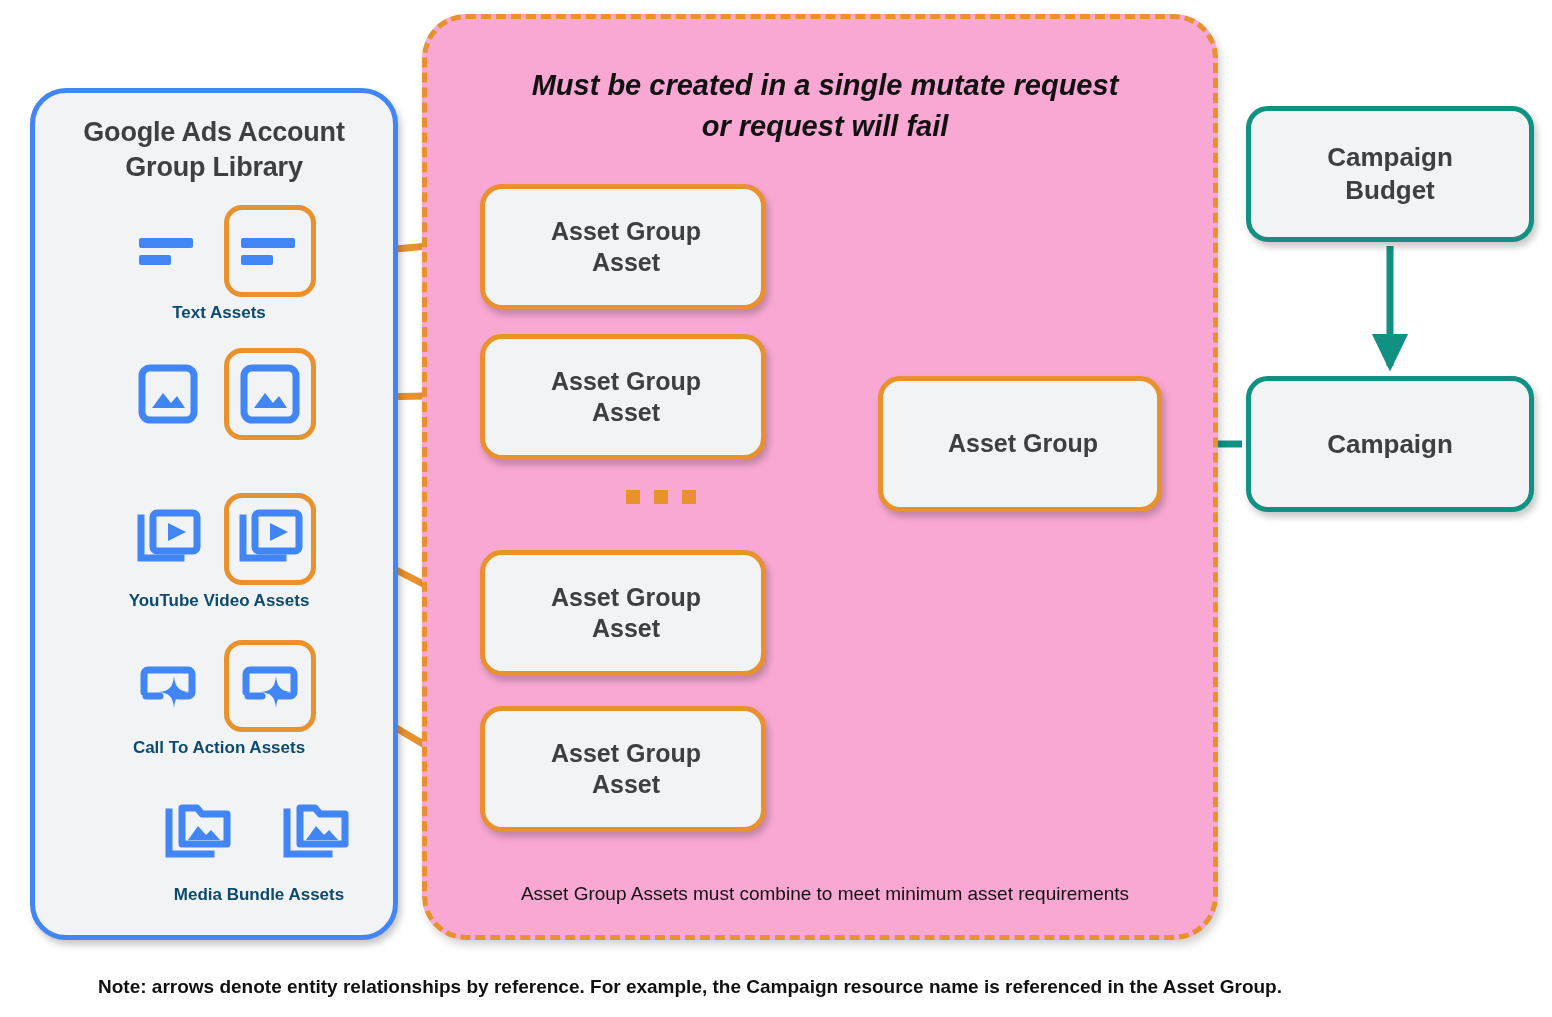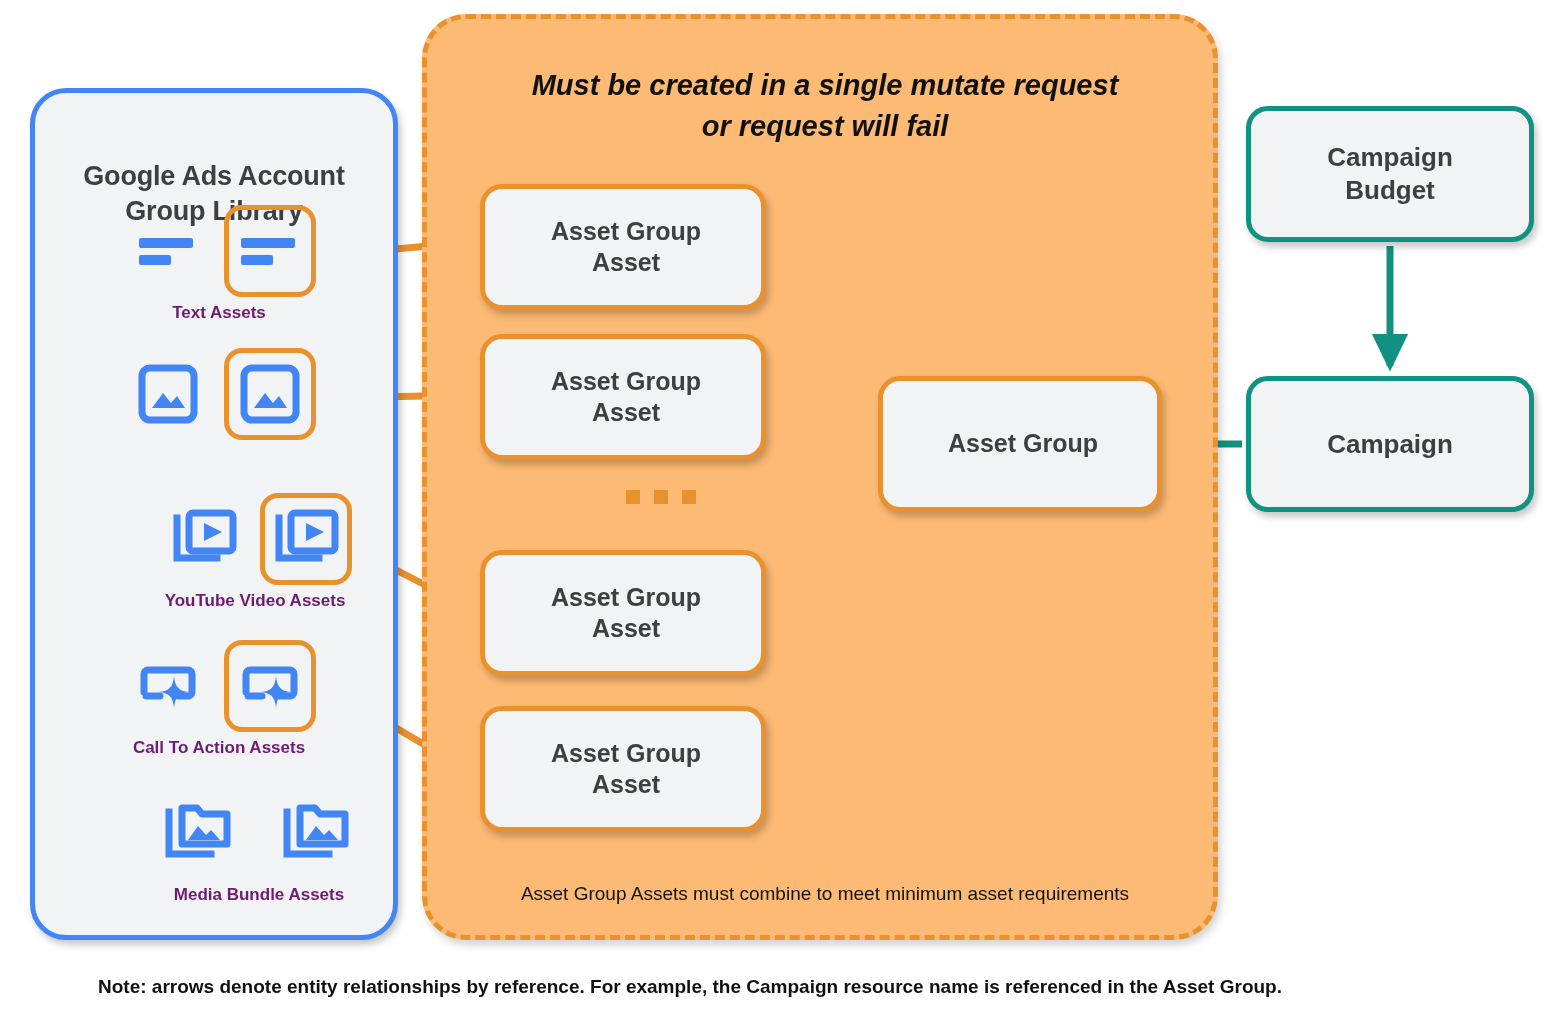--- a/index.html
+++ b/index.html
@@ -30,39 +30,38 @@
     border-radius: 36px;
     box-sizing: border-box;
     box-shadow: 3px 5px 7px rgba(0,0,0,0.22);
   }
   .panel-mutate {
     position: absolute;
     left: 422px;
     top: 14px;
     width: 796px;
     height: 926px;
-    background: #fdba74;
+    background: #f9a8d4;
     border: 5px dashed #e8912d;
     border-radius: 44px;
     box-sizing: border-box;
     box-shadow: 3px 5px 8px rgba(0,0,0,0.18);
   }
 
   .library-title {
     position: absolute;
     left: 0;
     top: 22px;
     width: 100%;
     text-align: center;
     font-size: 27px;
     font-weight: bold;
     color: #3c4043;
     line-height: 1.28;
     letter-spacing: -0.2px;
-    margin-top: 44px;
   }
 
   .mutate-title {
     position: absolute;
     left: 30px;
     top: 46px;
     width: 736px;
     text-align: center;
     font-size: 29px;
     font-weight: bold;
@@ -104,21 +103,21 @@
     box-sizing: border-box;
   }
   .icon-slot.boxed {
     border: 5px solid #e8912d;
     border-radius: 18px;
   }
   .asset-caption {
     text-align: center;
     font-size: 17px;
     font-weight: bold;
-    color: #701a75;
+    color: #0c4a6e;
     margin-top: 6px;
   }
 
   
   .node {
     position: absolute;
     background: #f1f3f4;
     box-sizing: border-box;
     border-radius: 22px;
     display: flex;
@@ -265,21 +264,21 @@
         </div>
         <div class="icon-slot boxed">
           <svg width="62" height="62" viewBox="0 0 62 62">
             <rect x="5" y="5" width="52" height="52" rx="8" fill="none" stroke="#4285f4" stroke-width="7"></rect>
             <path d="M15,45 L26,30 L34,40 L40,33 L48,45 z" fill="#4285f4"></path>
           </svg>
         </div>
       </div>
     </div>
 
-    <div class="asset-row" style="top:400px;margin-left:36px;">
+    <div class="asset-row" style="top:400px;">
       <div class="asset-icons">
         <div class="icon-slot">
           <svg width="68" height="62" viewBox="0 0 68 62">
             <path d="M7,10 L7,50 L47,50" fill="none" stroke="#4285f4" stroke-width="7" stroke-linecap="square"></path>
             <rect x="19" y="5" width="44" height="38" rx="4" fill="none" stroke="#4285f4" stroke-width="7"></rect>
             <path d="M34,15 L52,24 L34,33 z" fill="#4285f4"></path>
           </svg>
         </div>
         <div class="icon-slot boxed">
           <svg width="68" height="62" viewBox="0 0 68 62">

